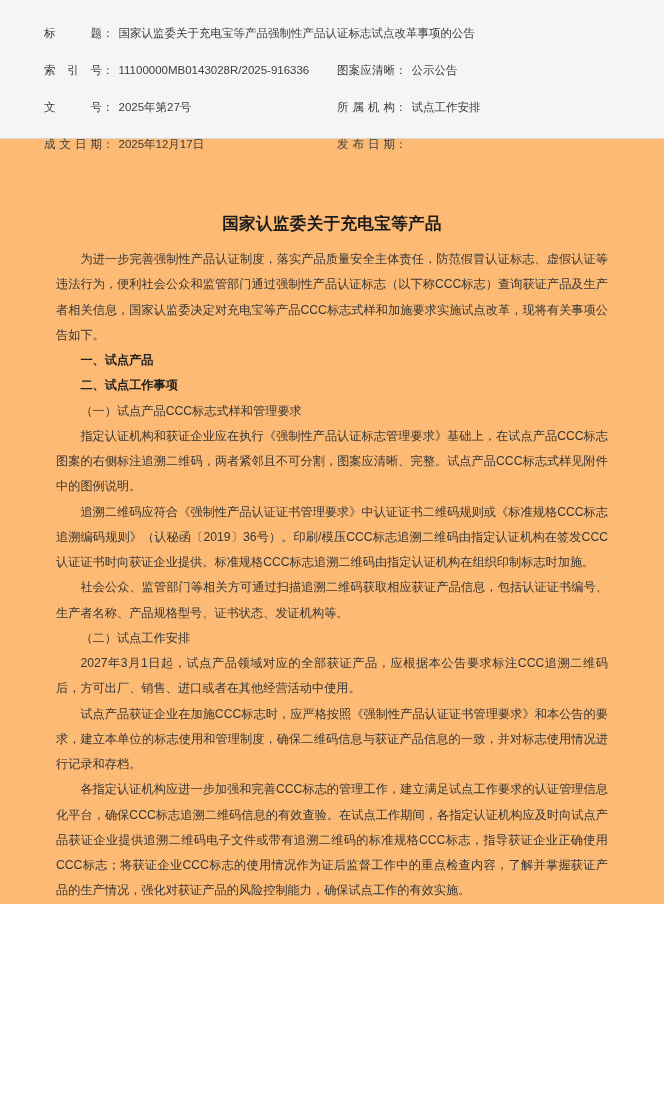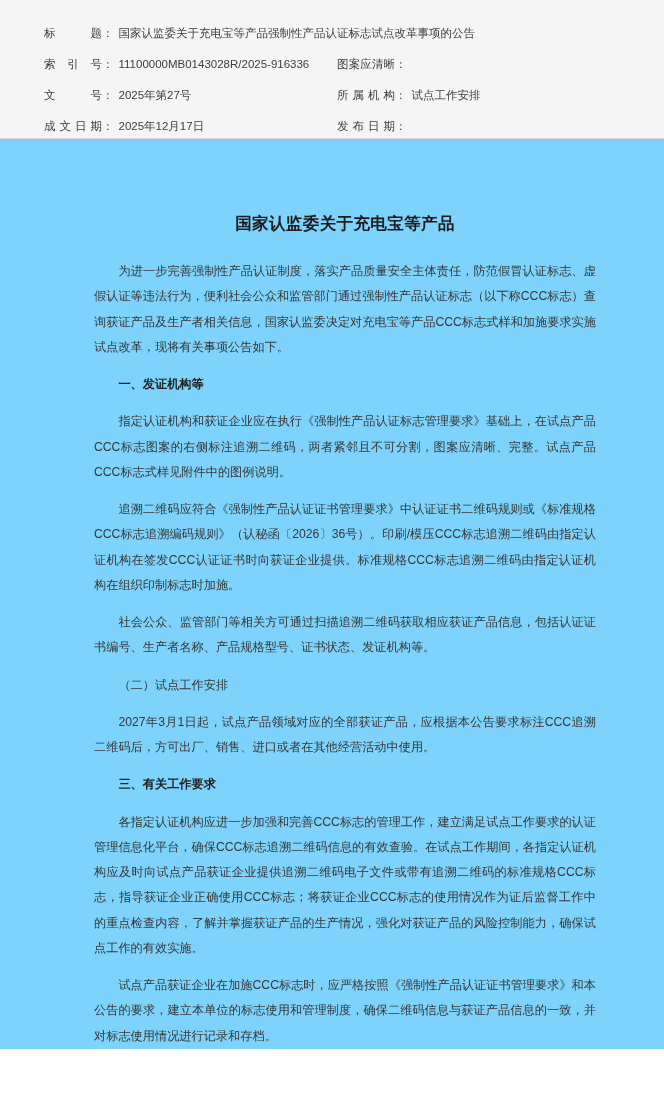--- a/index.html
+++ b/index.html
@@ -19,21 +19,21 @@
   .meta-band {
     background: #f5f5f5;
     border-bottom: 1px solid #d8d8d8;
     padding: 26px 34px 18px 44px;
     box-sizing: border-box;
     height: 139px;
   }
   .meta-grid {
     display: grid;
     grid-template-columns: 1fr 1fr;
-    row-gap: 5px;
+    row-gap: 11px;
   }
   .meta-row {
     display: flex;
     align-items: baseline;
     height: 26px;
     font-size: 11.5px;
     color: #3c3c3c;
     white-space: nowrap;
   }
   .meta-row.full {
@@ -55,22 +55,22 @@
   }
   .meta-value {
     flex: 1 1 auto;
     overflow: hidden;
     text-overflow: ellipsis;
     color: #3c3c3c;
   }
 
   
   .doc {
-    background: #7dd3fc;
-    padding: 0 56px 0 82px;
+    background: #fdba74;
+    padding: 0 56px 0 56px;
     box-sizing: border-box;
   }
   .doc-title {
     text-align: center;
     font-size: 16.5px;
     font-weight: bold;
     color: #1a1a1a;
     line-height: 1.95;
     letter-spacing: 0.4px;
     padding-top: 68px;
@@ -81,21 +81,21 @@
   }
 
   .body-text {
     font-size: 12.2px;
     line-height: 2.07;
     color: #363636;
     text-align: justify;
     text-justify: inter-ideograph;
   }
   .body-text p {
-    margin: 12px;
+    margin: 0;
     text-indent: 2em;
   }
   .body-text p.heading {
     font-weight: bold;
     text-indent: 2em;
     color: #1f1f1f;
   }
   .body-text p.subheading {
     text-indent: 2em;
     color: #363636;
@@ -115,20 +115,21 @@
 
     <div class="meta-row">
       <span class="meta-label">索引号</span>
       <span class="meta-colon">：</span>
       <span class="meta-value">11100000MB0143028R/2025-916336</span>
     </div>
 
     <div class="meta-row">
       <span class="meta-label">图案应清晰</span>
       <span class="meta-colon">：</span>
+      <span class="meta-value">公示公告</span>
     </div>
 
     <div class="meta-row">
       <span class="meta-label">文号</span>
       <span class="meta-colon">：</span>
       <span class="meta-value">2025年第27号</span>
     </div>
 
     <div class="meta-row">
       <span class="meta-label">所属机构</span>
@@ -151,24 +152,25 @@
 </div>
 
 <div class="doc">
 
   <div class="doc-title">
     <span class="tl">国家认监委关于充电宝等产品</span>
   </div>
 
   <div class="body-text" id="body-text">
       <p class="">为进一步完善强制性产品认证制度，落实产品质量安全主体责任，防范假冒认证标志、虚假认证等违法行为，便利社会公众和监管部门通过强制性产品认证标志（以下称CCC标志）查询获证产品及生产者相关信息，国家认监委决定对充电宝等产品CCC标志式样和加施要求实施试点改革，现将有关事项公告如下。</p>
-      <p class="heading">一、发证机构等</p>
+      <p class="heading">一、试点产品</p>
+      <p class="heading">二、试点工作事项</p>
+      <p class="subheading">（一）试点产品CCC标志式样和管理要求</p>
       <p class="">指定认证机构和获证企业应在执行《强制性产品认证标志管理要求》基础上，在试点产品CCC标志图案的右侧标注追溯二维码，两者紧邻且不可分割，图案应清晰、完整。试点产品CCC标志式样见附件中的图例说明。</p>
-      <p class="">追溯二维码应符合《强制性产品认证证书管理要求》中认证证书二维码规则或《标准规格CCC标志追溯编码规则》（认秘函〔2026〕36号）。印刷/模压CCC标志追溯二维码由指定认证机构在签发CCC认证证书时向获证企业提供。标准规格CCC标志追溯二维码由指定认证机构在组织印制标志时加施。</p>
+      <p class="">追溯二维码应符合《强制性产品认证证书管理要求》中认证证书二维码规则或《标准规格CCC标志追溯编码规则》（认秘函〔2019〕36号）。印刷/模压CCC标志追溯二维码由指定认证机构在签发CCC认证证书时向获证企业提供。标准规格CCC标志追溯二维码由指定认证机构在组织印制标志时加施。</p>
       <p class="">社会公众、监管部门等相关方可通过扫描追溯二维码获取相应获证产品信息，包括认证证书编号、生产者名称、产品规格型号、证书状态、发证机构等。</p>
       <p class="subheading">（二）试点工作安排</p>
       <p class="">2027年3月1日起，试点产品领域对应的全部获证产品，应根据本公告要求标注CCC追溯二维码后，方可出厂、销售、进口或者在其他经营活动中使用。</p>
-      <p class="heading">三、有关工作要求</p>
+      <p class="">试点产品获证企业在加施CCC标志时，应严格按照《强制性产品认证证书管理要求》和本公告的要求，建立本单位的标志使用和管理制度，确保二维码信息与获证产品信息的一致，并对标志使用情况进行记录和存档。</p>
       <p class="">各指定认证机构应进一步加强和完善CCC标志的管理工作，建立满足试点工作要求的认证管理信息化平台，确保CCC标志追溯二维码信息的有效查验。在试点工作期间，各指定认证机构应及时向试点产品获证企业提供追溯二维码电子文件或带有追溯二维码的标准规格CCC标志，指导获证企业正确使用CCC标志；将获证企业CCC标志的使用情况作为证后监督工作中的重点检查内容，了解并掌握获证产品的生产情况，强化对获证产品的风险控制能力，确保试点工作的有效实施。</p>
-      <p class="">试点产品获证企业在加施CCC标志时，应严格按照《强制性产品认证证书管理要求》和本公告的要求，建立本单位的标志使用和管理制度，确保二维码信息与获证产品信息的一致，并对标志使用情况进行记录和存档。</p>
     </div>
 
 </div>
 
 </body></html>

